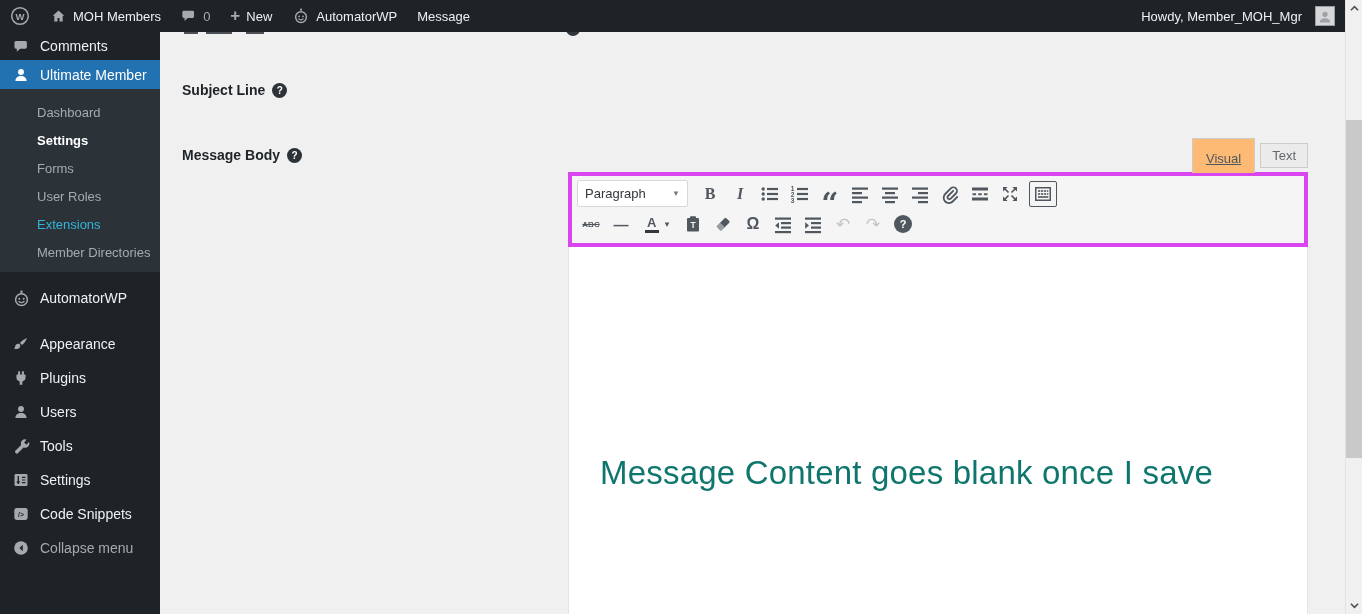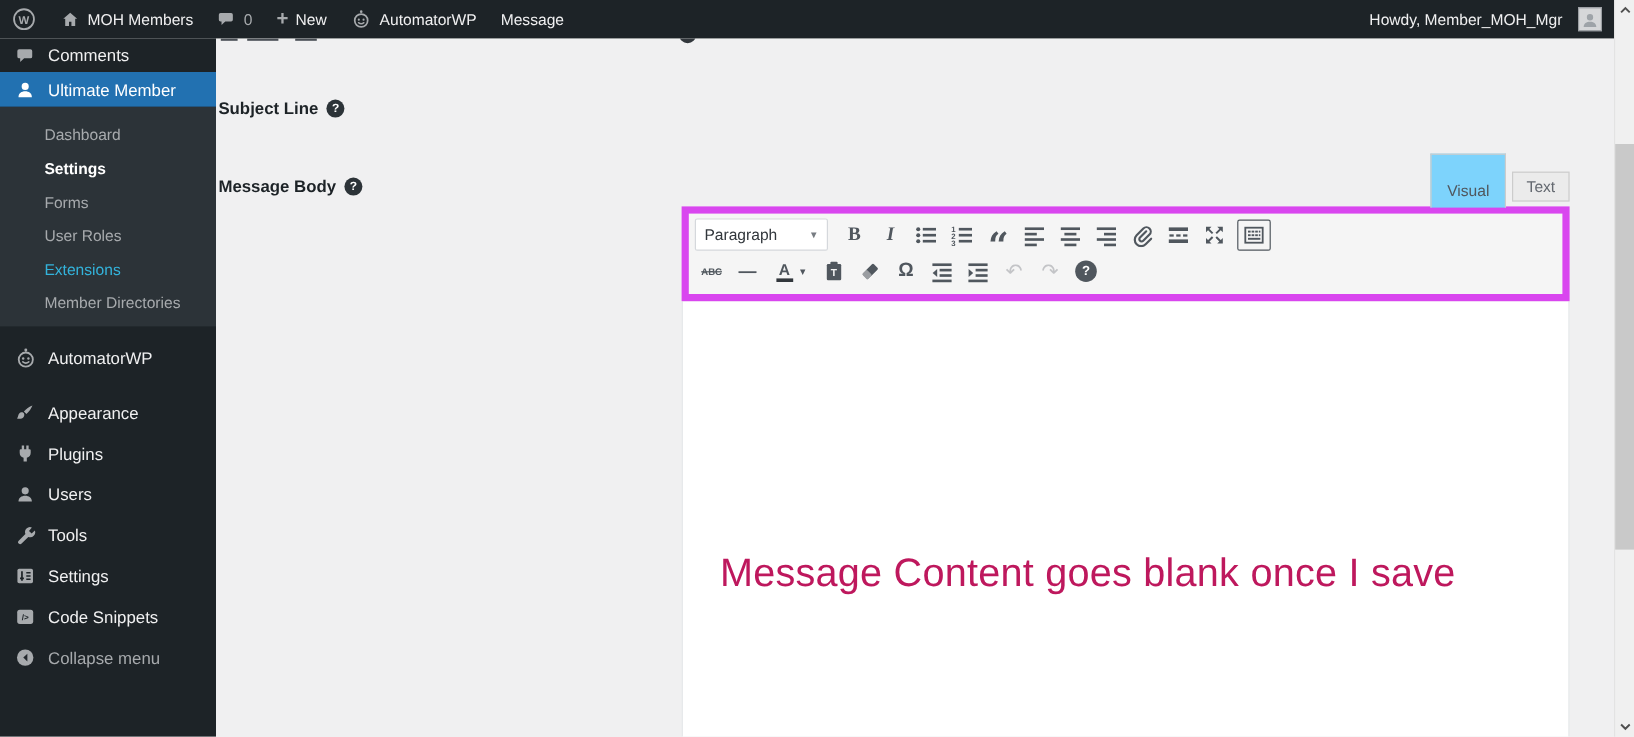--- a/index.html
+++ b/index.html
@@ -3,21 +3,21 @@
 <meta charset="utf-8">
 <style>
   * { box-sizing: border-box; margin: 0; padding: 0; }
   html,body { width:1362px; height:614px; overflow:hidden; }
   body { font-family:"Liberation Sans", sans-serif; background:#f0f0f1; position:relative; }
   svg { display:block; }
   button { background:none; border:none; font-family:inherit; cursor:pointer; }
 
   
   .content   { position:absolute; left:160px; top:32px; right:17px; bottom:0; background:#f0f0f1; overflow:hidden; z-index:1; }
-  .sidebar   { position:absolute; left:0; top:32px; width:180px; bottom:0; background:#1d2327; z-index:5; }
+  .sidebar   { position:absolute; left:0; top:32px; width:160px; bottom:0; background:#1d2327; z-index:5; }
   .admin-bar { position:absolute; left:0; top:0; right:17px; height:32px; background:#1d2327; z-index:10;
                display:flex; align-items:center; justify-content:space-between; }
   .scrollbar { position:absolute; right:0; top:0; width:17px; height:614px; background:#f0f0f0; z-index:20; border-left:1px solid #e3e3e3; }
 
   
   .ab-group { display:flex; align-items:center; height:32px; }
   .ab-item  { display:flex; align-items:center; gap:6px; padding:0 10px; height:32px; color:#f0f0f1; font-size:13px; }
   .ab-item .ico { color:#a7aaad; }
   .ab-count { color:#a7aaad; }
   .ab-plus  { color:#a7aaad; font-size:17px; font-weight:bold; line-height:1; margin-top:-2px; }
@@ -45,23 +45,23 @@
   .field-label { position:absolute; display:flex; align-items:center; gap:7px; font-size:14px; font-weight:bold; color:#1d2327; }
   .help-badge { width:15px; height:15px; border-radius:50%; background:#2c3338; color:#fff; font-size:10px; font-weight:bold;
                 display:flex; align-items:center; justify-content:center; }
   .subject-input { position:absolute; left:408px; top:45px; width:740px; height:29px; border:1px solid #c0c3c7; border-radius:4px;
                    background:#fff; padding:0 11px; font-size:14px; color:#3c434a; font-family:inherit; }
 
   
   .editor { position:absolute; left:408px; top:112px; width:740px; height:560px; }
   .ed-tabs { height:28px; display:flex; justify-content:flex-end; align-items:flex-end; gap:5px; position:relative; z-index:2; }
   .tab { font-size:13px; color:#50575e; }
-  .tab-visual { background:#7dd3fc; border:1px solid #ccc; border-bottom:none; padding:22px 13px 7px; margin-bottom:-1px; }
+  .tab-visual { background:#fdba74; border:1px solid #ccc; border-bottom:none; padding:12px 13px 7px; margin-bottom:-1px;text-decoration:underline; }
   .tab-text   { background:#ebebeb; border:1px solid #ccc; padding:4px 11px; color:#646970; margin-bottom:4px; }
-  .ed-toolbar { background:#f5f5f5; border:6px solid #d946ef; position:relative; z-index:1; }
+  .ed-toolbar { background:#f5f5f5; border:4px solid #d946ef; position:relative; z-index:1; }
   .tb-row { display:flex; align-items:center; padding:3px 4px; }
   .tb-row2 { padding:0 4px 6px; }
   .mce-select { width:111px; height:27px; background:#fff; border:1px solid #d5d8dc; border-radius:2px; margin:1px 7px 1px 1px;
                 display:flex; align-items:center; padding:0 7px; font-size:13px; color:#32373c; }
   .mce-select .sel-label { flex:1; text-align:left; }
   .mce-select .sel-caret { font-size:8px; color:#777c82; }
   .mbtn { width:28px; height:26px; margin:0 1px; display:inline-flex; align-items:center; justify-content:center;
           border:1px solid transparent; border-radius:2px; color:#50575e; }
   .mbtn svg { width:20px; height:20px; fill:currentColor; }
   .mbtn.active { border-color:#50575e; margin-left:4px; }
@@ -74,21 +74,21 @@
   .g-omega { font-size:16px; font-weight:bold; }
   .g-undo { font-size:17px; }
   .btn-color { width:40px; }
   .color-stack { display:flex; flex-direction:column; align-items:center; line-height:1; margin-right:3px; }
   .color-stack .A { font-size:13px; font-weight:bold; }
   .color-bar { width:14px; height:3px; background:#32373c; margin-top:1px; }
   .color-caret { font-size:9px; color:#50575e; margin-left:3px; }
   .help-round { width:18px; height:18px; border-radius:50%; background:#50575e; color:#fff; font-size:11px; font-weight:bold;
                 display:flex; align-items:center; justify-content:center; }
   .ed-content { background:#fff; height:372px; position:relative; border:1px solid #e2e4e7; border-top:none; }
-  .annotation { position:absolute; left:31px; top:207px; font-size:33px; letter-spacing:0.2px; color:#be185d; white-space:nowrap; }
+  .annotation { position:absolute; left:31px; top:207px; font-size:33px; letter-spacing:0.2px; color:#0f766e; white-space:nowrap; }
 
   
   .sb-arrow { position:absolute; left:0; width:17px; height:17px; display:flex; align-items:center; justify-content:center; color:#505050; }
   .sb-up { top:0; } .sb-down { bottom:0; }
   .sb-thumb { position:absolute; left:0; top:120px; width:17px; height:338px; background:#c9c9c9; }
 </style>
 </head>
 <body>
 
 <div class="content">

